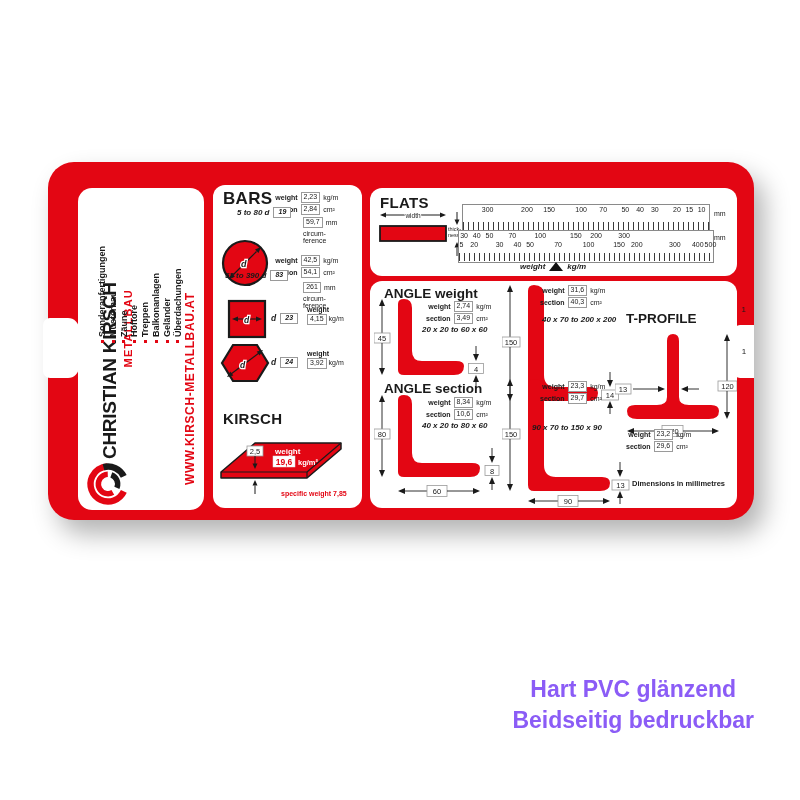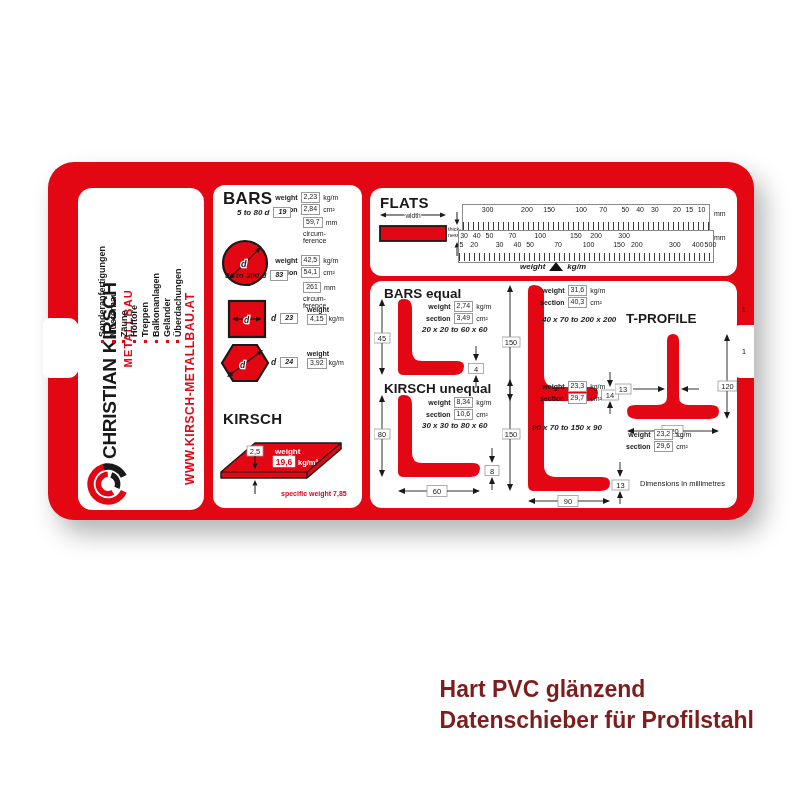--- a/index.html
+++ b/index.html
@@ -28,21 +28,21 @@
   .box{display:inline-block;border:1px solid #9a9a9a;background:#fff;padding:0 2px;min-width:12px;
        text-align:center;font-size:7px;line-height:8.5px}
   .range{position:absolute;font-size:8px;font-weight:700;font-style:italic;display:flex;gap:4px;
          align-items:center;white-space:nowrap}
   .circ{position:absolute;font-size:7px;line-height:7.5px}
   .circ .crow{display:flex;gap:3px;align-items:center;margin-bottom:2px}
   .wonly{position:absolute;font-size:7px;line-height:8px}
   .wonly .t{font-weight:700}
   .drow{position:absolute;display:flex;gap:4px;align-items:center;font-size:8.5px;font-weight:700;font-style:italic}
   .atitle{position:absolute;margin:0;font-size:13.5px;font-weight:700;white-space:nowrap}
-  .note{position:absolute;right:12px;top:198px;font-size:7.5px;font-weight:400}
+  .note{position:absolute;right:12px;top:198px;font-size:7.5px;font-weight:700}
   svg .dt{font-size:7.5px;text-anchor:middle;fill:#1a1a1a}
   svg .halo{paint-order:stroke}
   
   .sidebar-rot{position:absolute;left:-97px;top:99px;width:320px;height:124px;transform:rotate(-90deg)}
   .company-block{position:absolute;left:50px;top:20px;width:170px}
   .company-name{font-size:19px;font-weight:700;letter-spacing:-.3px;white-space:nowrap}
   .company-div{font-size:11px;font-weight:700;color:#e30613;text-align:right;letter-spacing:1.2px;margin-top:1px}
   .website{position:absolute;left:24px;top:104px;font-size:12px;font-weight:700;color:#e30613;
            letter-spacing:.6px;white-space:nowrap}
   .services{position:absolute;left:166px;top:18px;font-size:9px;font-weight:600;line-height:10.8px}
@@ -56,22 +56,22 @@
   .row-a{top:1px}.row-b{top:10px}
   .sl{position:absolute;transform:translateX(-50%);font-size:7px;line-height:8px;white-space:nowrap}
   .ticks{position:absolute;left:0;right:0;bottom:1px;height:8px;
          background:repeating-linear-gradient(to right,#3a3a3a 0 1px,transparent 1px 5px)}
   .mmlab{position:absolute;font-size:7px}
   .wp{position:absolute;left:150px;top:74px;display:flex;align-items:center;gap:4px;font-size:8px;
       font-weight:700;font-style:italic}
   .tri{width:0;height:0;border-left:7px solid transparent;border-right:7px solid transparent;
        border-bottom:9px solid #111}
   
-  .caption{position:absolute;right:46px;top:674px;text-align:left;font-size:23px;line-height:31px;
-           font-weight:700;color:#7f1d1d}
+  .caption{position:absolute;right:46px;top:674px;text-align:center;font-size:23px;line-height:31px;
+           font-weight:700;color:#8b5cf6}
 </style>
 </head>
 <body>
 
 <div class="card">
 
   <div class="notch"></div>
   <span class="tab-mark-top">1</span>
   <div class="tab">
       <span>1</span>
@@ -296,21 +296,21 @@
     <span class="mmlab" style="left:344px;top:22px">mm</span>
     <span class="mmlab" style="left:344px;top:46px">mm</span>
     <div class="wp">
       <span>weight</span>
       <span class="tri"></span>
       <span>kg/m</span>
     </div>
   </section>
 
   <section class="panel angles">
-    <h3 class="atitle" style="left:14px;top:5px">BARS equal</h3>
+    <h3 class="atitle" style="left:14px;top:5px">ANGLE weight</h3>
 
     <svg class="abs" style="left:4px;top:14px" width="124" height="96" viewBox="0 0 124 96">
       <polygon points="8,4 5,11 11,11" fill="#1a1a1a"></polygon>
       <line x1="8" y1="11" x2="8" y2="38" stroke="#1a1a1a" stroke-width="0.9"></line>
       <rect x="0" y="38" width="16" height="10" fill="#fff" stroke="#999" stroke-width="0.8"></rect>
       <text x="8" y="46" class="dt">45</text>
       <line x1="8" y1="48" x2="8" y2="73" stroke="#1a1a1a" stroke-width="0.9"></line>
       <polygon points="8,80 5,73 11,73" fill="#1a1a1a"></polygon>
       <path d="M24,9 Q24,4 30,4 Q38,4 38,13 L38,56 Q38,66 48,66 L82,66 Q90,66 90,71 Q90,80 80,80 L30,80 Q24,80 24,75 Z" fill="#e30613"></path>
       <polygon points="102,66 99,59 105,59" fill="#1a1a1a"></polygon>
@@ -352,21 +352,21 @@
         <span class="box">31,6</span>
         <span>kg/m</span>
       <span class="wl">section</span>
         <span class="box">40,3</span>
         <span>cm²</span>
     </div>
     <div class="range" style="left:172px;top:34px">
       <span>40 x 70 to 200 x 200</span>
     </div>
 
-    <h3 class="atitle" style="left:14px;top:100px">KIRSCH unequal</h3>
+    <h3 class="atitle" style="left:14px;top:100px">ANGLE section</h3>
 
     <svg class="abs" style="left:4px;top:110px" width="132" height="110" viewBox="0 0 132 110">
       <polygon points="8,4 5,11 11,11" fill="#1a1a1a"></polygon>
       <line x1="8" y1="11" x2="8" y2="38" stroke="#1a1a1a" stroke-width="0.9"></line>
       <rect x="0" y="38" width="16" height="10" fill="#fff" stroke="#999" stroke-width="0.8"></rect>
       <text x="8" y="46" class="dt">80</text>
       <line x1="8" y1="48" x2="8" y2="79" stroke="#1a1a1a" stroke-width="0.9"></line>
       <polygon points="8,86 5,79 11,79" fill="#1a1a1a"></polygon>
       <path d="M24,9 Q24,4 30,4 Q38,4 38,13 L38,62 Q38,72 48,72 L98,72 Q106,72 106,77 Q106,86 96,86 L30,86 Q24,86 24,81 Z" fill="#e30613"></path>
       <polygon points="118,72 115,65 121,65" fill="#1a1a1a"></polygon>
@@ -384,21 +384,21 @@
     </svg>
     <div class="ws" style="left:56px;top:116px">
       <span class="wl">weight</span>
         <span class="box">8,34</span>
         <span>kg/m</span>
       <span class="wl">section</span>
         <span class="box">10,6</span>
         <span>cm²</span>
     </div>
     <div class="range" style="left:52px;top:140px">
-      <span>30 x 30 to 80 x 60</span>
+      <span>40 x 20 to 80 x 60</span>
     </div>
 
     <svg class="abs" style="left:132px;top:96px" width="132" height="130" viewBox="0 0 132 130">
       <polygon points="8,2 5,9 11,9" fill="#1a1a1a"></polygon>
       <line x1="8" y1="9" x2="8" y2="52" stroke="#1a1a1a" stroke-width="0.9"></line>
       <rect x="0" y="52" width="18" height="10" fill="#fff" stroke="#999" stroke-width="0.8"></rect>
       <text x="9" y="60" class="dt">150</text>
       <line x1="8" y1="62" x2="8" y2="107" stroke="#1a1a1a" stroke-width="0.9"></line>
       <polygon points="8,114 5,107 11,107" fill="#1a1a1a"></polygon>
       <path d="M26,8 Q26,2 32,2 Q42,2 42,12 L42,88 Q42,100 54,100 L100,100 Q108,100 108,106 Q108,114 98,114 L32,114 Q26,114 26,108 Z" fill="#e30613"></path>
@@ -457,14 +457,14 @@
         <span class="box">29,6</span>
         <span>cm²</span>
     </div>
 
     <div class="note">Dimensions in millimetres</div>
   </section>
 </div>
 
 <div class="caption">
   <div>Hart PVC glänzend</div>
-  <div>Datenschieber für Profilstahl</div>
+  <div>Beidseitig bedruckbar</div>
 </div>
 
 </body></html>

